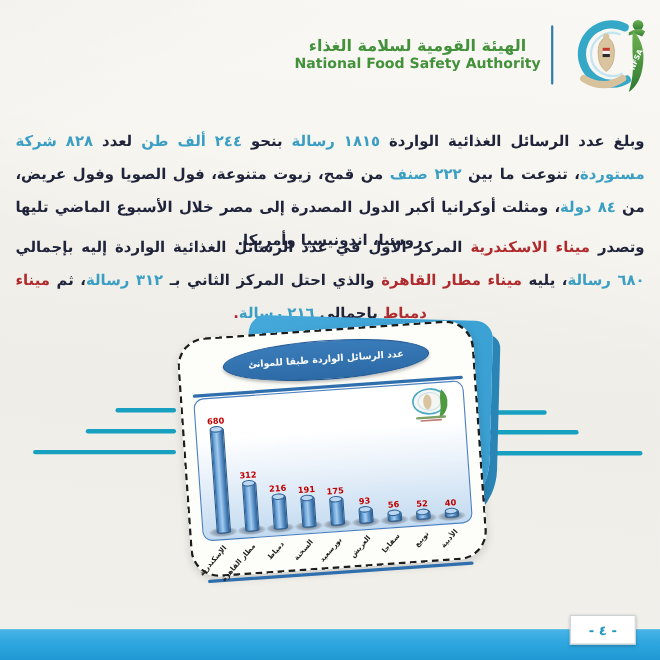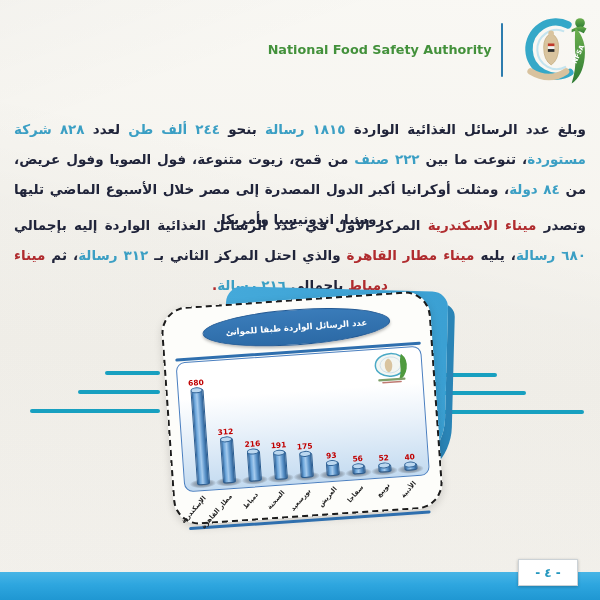--- a/index.html
+++ b/index.html
@@ -79,20 +79,21 @@
     display:flex;align-items:center;justify-content:center;
     color:#2597be;font-size:12px;font-weight:bold;}
 </style>
 </head>
 <body>
 
 <div id="page">
 
   <div id="header">
     <div id="org-names">
+      <div id="org-ar">الهيئة القومية لسلامة الغذاء</div>
       <div id="org-en">National Food Safety Authority</div>
     </div>
     <div id="header-sep"></div>
     <svg id="nfsa-logo" width="82" height="76" viewBox="0 0 88 80">
       <defs>
         <linearGradient id="lgGreen" x1="0" y1="0" x2="0" y2="1">
           <stop offset="0" stop-color="#6db14f"></stop>
             <stop offset="1" stop-color="#2e7a33"></stop>
         </linearGradient>
       </defs>

